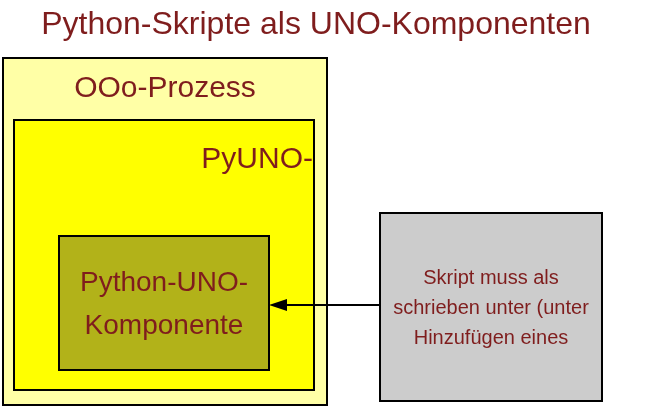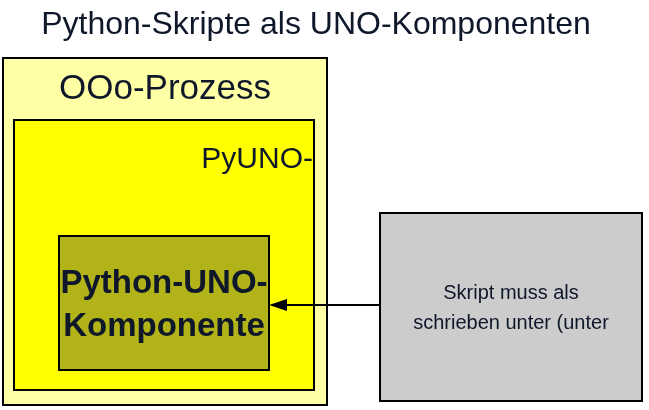--- a/index.html
+++ b/index.html
@@ -7,21 +7,21 @@
     padding: 0;
     background: #ffffff;
     font-family: "Liberation Sans", sans-serif;
   }
   .canvas {
     position: relative;
     width: 649px;
     height: 410px;
     background: #ffffff;
     overflow: hidden;
-    color: #0f172a;
+    color: #7f1d1d;
   }
   .title {
     position: absolute;
     left: 0;
     top: 3px;
     width: 632px;
     margin: 0;
     text-align: center;
     font-size: 32px;
     font-weight: normal;
@@ -36,21 +36,21 @@
   .box-outer {
     left: 2px;
     top: 57px;
     width: 326px;
     height: 349px;
     background: #FFFFA6;
   }
   .outer-label {
     margin-top: 9px;
     text-align: center;
-    font-size: 35px;
+    font-size: 30px;
     line-height: 38px;
     white-space: nowrap;
   }
   .box-runtime {
     left: 13px;
     top: 119px;
     width: 302px;
     height: 272px;
     background: #FFFF00;
   }
@@ -65,29 +65,28 @@
     top: 235px;
     width: 212px;
     height: 136px;
     background: #B2B219;
     display: flex;
     align-items: center;
     justify-content: center;
   }
   .component-label {
     text-align: center;
-    font-size: 33px;
+    font-size: 28px;
     line-height: 43px;
     white-space: nowrap;
-    font-weight: bold;
   }
   .box-annotation {
     left: 379px;
     top: 212px;
-    width: 264px;
+    width: 224px;
     height: 190px;
     background: #CCCCCC;
     display: flex;
     flex-direction: column;
     align-items: center;
     justify-content: center;
   }
   .annotation-line {
     text-align: center;
     font-size: 20px;
@@ -127,15 +126,16 @@
   </div>
 
   <svg class="arrow-svg" viewBox="0 0 124 22" xmlns="http://www.w3.org/2000/svg">
     <line x1="122" y1="11" x2="24" y2="11" stroke="#000000" stroke-width="2"></line>
     <polygon points="9,11 27,5 27,17" fill="#000000"></polygon>
   </svg>
 
   <div class="box box-annotation">
     <div class="annotation-line">Skript muss als</div>
     <div class="annotation-line">schrieben unter (unter</div>
+    <div class="annotation-line">Hinzufügen eines</div>
   </div>
 
 </div>
 
 </body></html>

